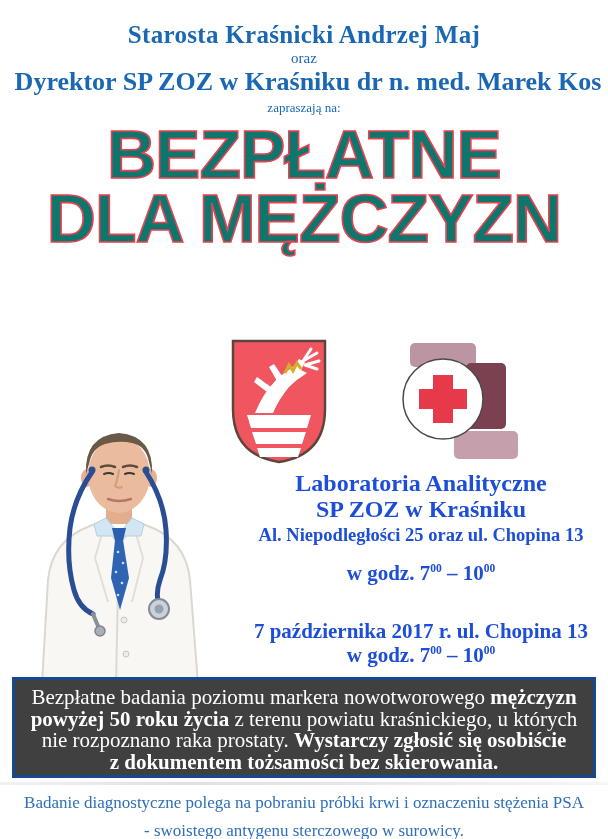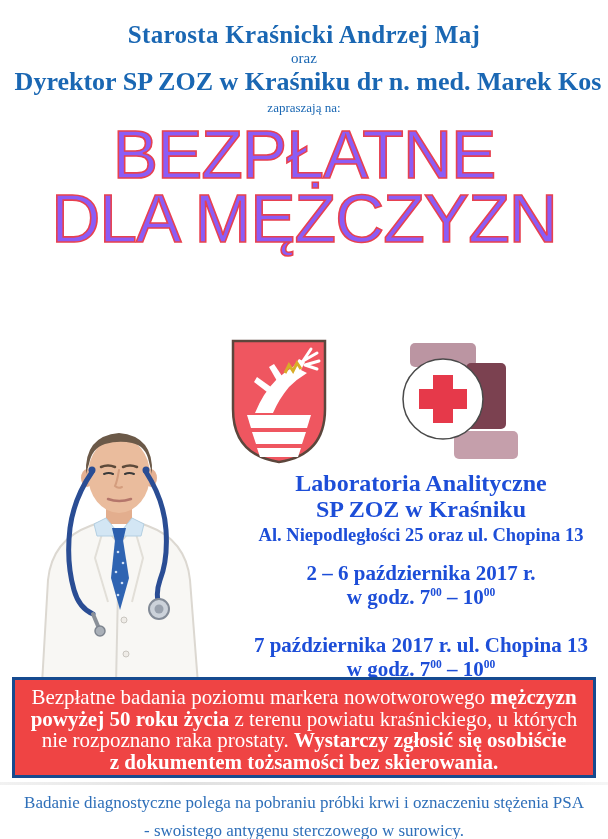--- a/index.html
+++ b/index.html
@@ -8,46 +8,46 @@
 
   
   .hdr{position:absolute;top:21px;left:0;width:100%;text-align:center;color:#1a67b3;}
   .hdr-line1{font-size:25px;font-weight:bold;letter-spacing:.3px;}
   .hdr-oraz{font-size:15px;margin-top:1px;}
   .hdr-line2{font-size:26px;font-weight:bold;margin-top:0;padding-left:8px;}
   .hdr-line3{font-size:13px;margin-top:3px;}
 
   
   .title{position:absolute;top:122px;left:0;width:100%;margin:0;text-align:center;
-         font-family:"Liberation Sans",sans-serif;font-weight:400;color:#8b5cf6;
+         font-family:"Liberation Sans",sans-serif;font-weight:700;color:#0f766e;
          font-size:68px;line-height:64px;letter-spacing:-1px;
          -webkit-text-stroke:1.6px #e8414f;}
   .title-line{display:block;}
 
   
   .coat-of-arms{position:absolute;left:227px;top:335px;width:104px;height:132px;}
   .spzoz-logo{position:absolute;left:398px;top:335px;width:126px;height:132px;}
   .coat-of-arms svg,.spzoz-logo svg,.doctor svg{display:block;width:100%;height:100%;}
 
   
   .doctor{position:absolute;left:8px;top:412px;width:222px;height:272px;z-index:1;}
 
   
   .info{position:absolute;left:238px;top:470px;width:366px;text-align:center;
         color:#1d4ed8;font-weight:bold;}
   .loc-name{font-size:24px;line-height:26px;}
   .addr{font-size:18.5px;line-height:22px;margin-top:2px;}
   .sched{font-size:21px;line-height:24px;}
   .sched-1{margin-top:15px;}
-  .sched-2{margin-top:24px;}
+  .sched-2{margin-top:34px;}
   .hours sup{font-size:.55em;vertical-align:super;line-height:0;}
 
   
   .banner{position:absolute;left:12px;top:677px;width:584px;height:101px;box-sizing:border-box;
-          background:#ef4444;border:3px solid #164a8f;z-index:2;color:#ffffff;text-align:center;
+          background:#404040;border:3px solid #164a8f;z-index:2;color:#ffffff;text-align:center;
           padding-top:7px;font-size:21px;line-height:21.5px;}
   .banner b,.banner .seg-bold{font-weight:bold;}
 
   
   .scan-line{position:absolute;left:0;top:782px;width:100%;height:3px;
              background:linear-gradient(90deg,#ededed,#d7d7d7 30%,#e3e3e3 70%,#f2f2f2);opacity:.75;}
 
   
   .ftr{position:absolute;left:0;top:793px;width:100%;text-align:center;color:#2e6fb9;
        font-size:17px;line-height:20px;}
@@ -133,21 +133,20 @@
       <circle cx="138" cy="58" r="3.5" fill="#2a4d94"></circle>
     </svg>
   </div>
 
   <div class="info">
     <div class="loc-name">Laboratoria Analityczne</div>
     <div class="loc-name">SP ZOZ w Kraśniku</div>
     <div class="addr">Al. Niepodległości 25 oraz ul. Chopina 13</div>
 
     <div class="sched sched-1">
-      <div class="date">2 – 6 października 2017 r.</div>
       <div class="hours"><span>w godz. 7</span><sup>00</sup><span> – 10</span><sup>00</sup></div>
     </div>
 
     <div class="sched sched-2">
       <div class="date">7 października 2017 r. ul. Chopina 13</div>
       <div class="hours"><span>w godz. 7</span><sup>00</sup><span> – 10</span><sup>00</sup></div>
     </div>
   </div>
 
   <div class="banner">

